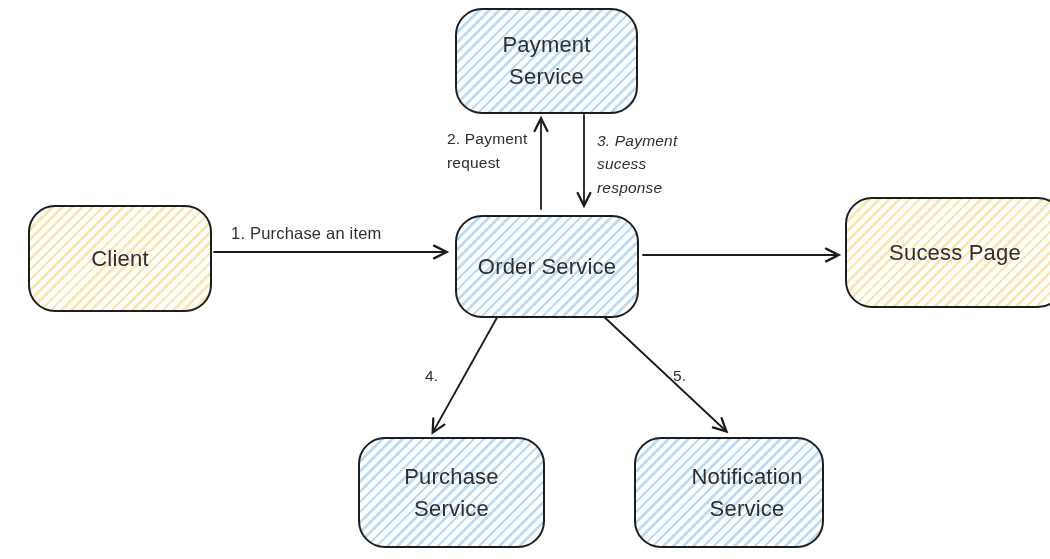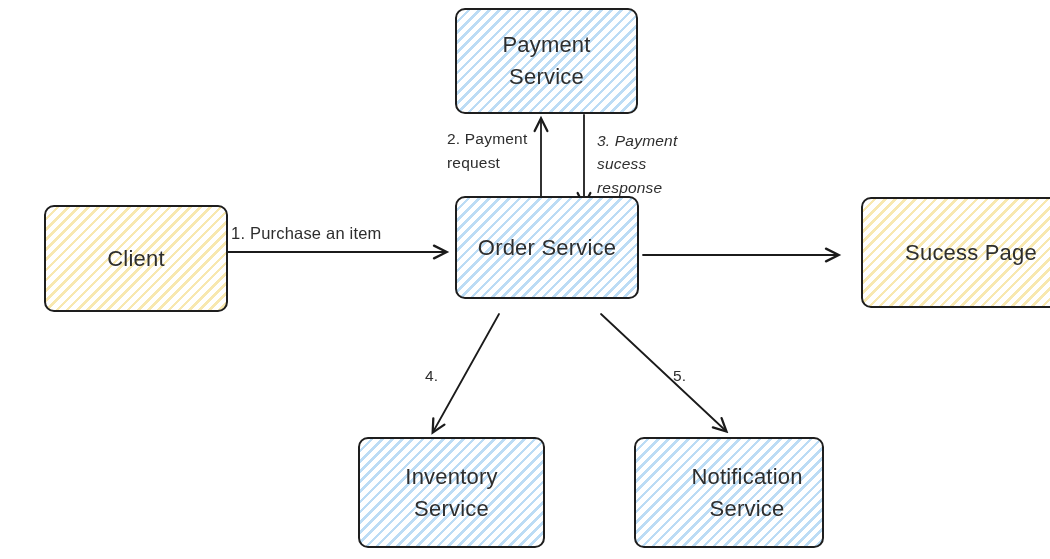--- a/index.html
+++ b/index.html
@@ -26,21 +26,21 @@
   .edge {
     stroke: currentColor;
     stroke-width: 1.8;
     fill: none;
     stroke-linecap: round;
   }
   .node {
     position: absolute;
     box-sizing: border-box;
     border: 2.2px solid var(--node-border, #1e1e1e);
-    border-radius: 10px;
+    border-radius: 27px;
     display: flex;
     align-items: center;
     justify-content: center;
     text-align: center;
     font-size: 22px;
     line-height: 1.45;
     white-space: pre-line;
     color: var(--text, #2e2e2e);
     letter-spacing: 0.2px;
   }
@@ -52,21 +52,20 @@
       #ffffff 2.6px,
       #ffffff 7.2px);
   }
   .fill-yellow {
     background-image: repeating-linear-gradient(
       135deg,
       var(--yellow-hatch, #f8e8b0) 0px,
       var(--yellow-hatch, #f8e8b0) 2.6px,
       #ffffff 2.6px,
       #ffffff 7.2px);
-    margin-left: 16px;
   }
   .edge-label {
     position: absolute;
     font-size: 16.5px;
     line-height: 1.42;
     white-space: pre-line;
     color: var(--text, #2e2e2e);
     letter-spacing: 0.2px;
   }
 </style>
@@ -87,25 +86,25 @@
     <path class="edge" d="M 499 314 L 433 432" marker-end="url(#arrowhead)"></path>
     <path class="edge" d="M 601 314 L 726 431" marker-end="url(#arrowhead)"></path>
     <path class="edge" d="M 643 255 L 838 255" marker-end="url(#arrowhead)"></path>
   </svg>
 
   <div class="node fill-yellow" style="left:28px; top:205px; width:184px; height:107px;">Client</div>
 
   <div class="node fill-blue" style="left:455px; top:8px; width:183px; height:106px;">Payment
 Service</div>
 
-  <div class="node fill-blue" style="left:455px; top:196px; width:184px; height:103px;">Order Service</div>
+  <div class="node fill-blue" style="left:455px; top:215px; width:184px; height:103px;">Order Service</div>
 
   <div class="node fill-yellow" style="left:845px; top:197px; width:220px; height:111px;">Sucess Page</div>
 
-  <div class="node fill-blue" style="left:358px; top:437px; width:187px; height:111px;">Inventory
+  <div class="node fill-blue" style="left:358px; top:437px; width:187px; height:111px;">Purchase
 Service</div>
 
   <div class="node fill-blue" style="left:634px; top:437px; width:190px; height:111px;padding-left:36px;">Notification
 Service</div>
 
   <div class="edge-label" style="left:231px; top:222px; width:180px;">1. Purchase an item</div>
 
   <div class="edge-label" style="left:447px; top:127px; width:95px; font-size:15.5px; line-height:1.55;">2. Payment
 request</div>
 

